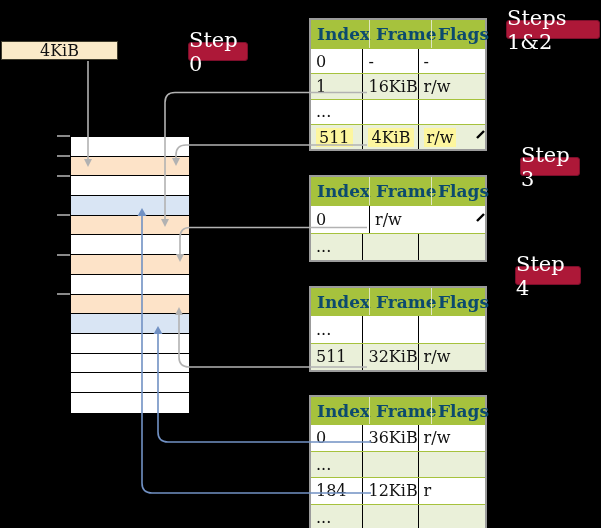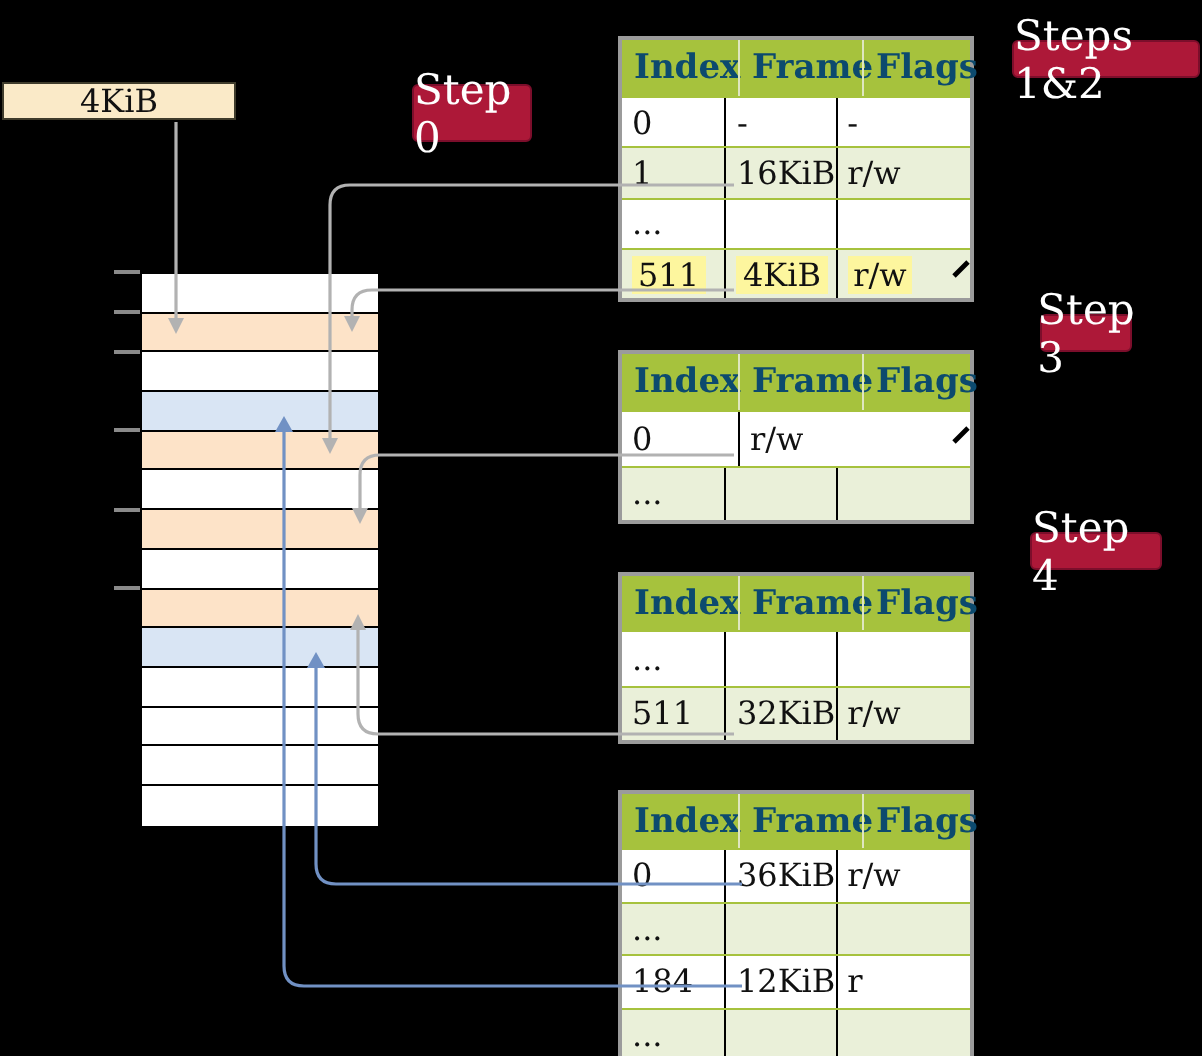--- a/index.html
+++ b/index.html
@@ -56,27 +56,27 @@
 </style>
 </head>
 <body>
 
 <div id="canvas">
 
   <div class="size-box">
     <span>4KiB</span>
   </div>
 
-  <div class="chip" style="left:206px;top:42px;width:60px;height:29px;align-items:center;">
+  <div class="chip" style="left:188px;top:42px;width:60px;height:19px;align-items:center;">
     <span>Step 0</span>
   </div>
   <div class="chip" style="left:506px;top:20px;width:94px;height:19px;">
     <span>Steps 1&amp;2</span>
   </div>
-  <div class="chip" style="left:520px;top:157px;width:46px;height:19px;">
+  <div class="chip" style="left:520px;top:157px;width:60px;height:19px;">
     <span>Step 3</span>
   </div>
   <div class="chip" style="left:515px;top:266px;width:66px;height:19px;">
     <span>Step 4</span>
   </div>
 
   <div class="strip">
     <div class="frow fw"></div>
     <div class="frow fo"></div>
     <div class="frow fw"></div>

